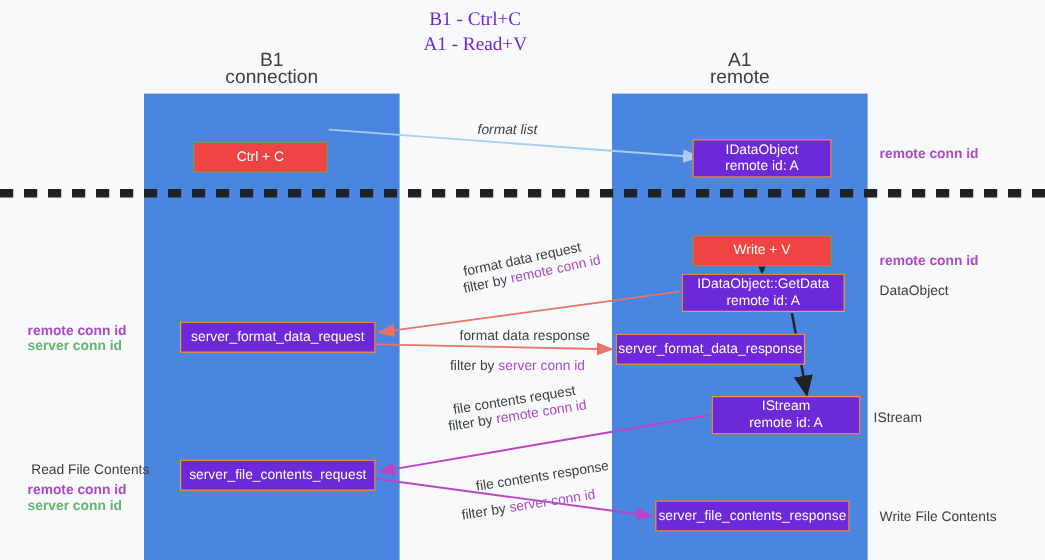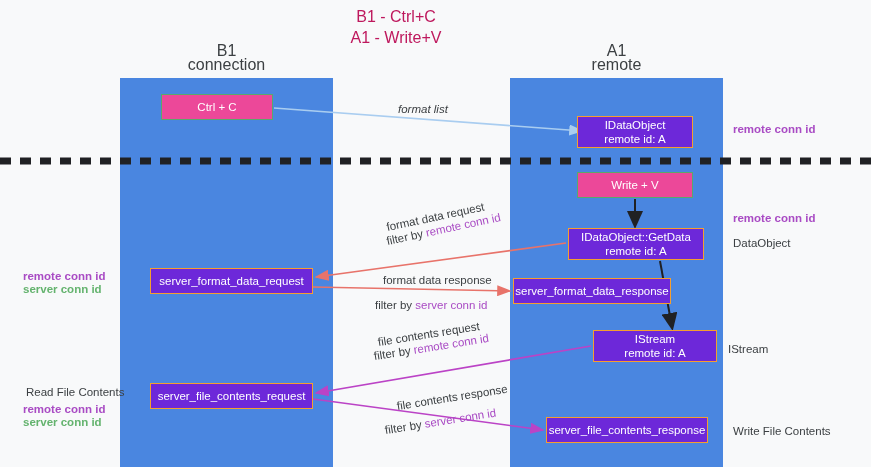--- a/index.html
+++ b/index.html
@@ -31,41 +31,41 @@
     width:213px;
   }
   #head-b1{left:120px;top:44px;}
   #head-a1{left:510px;top:44px;}
   .lane-head .l1{display:block;}
   .lane-head .l2{display:block;}
 
   
   #title{
     position:absolute;left:0;top:6px;width:792px;
-    text-align:center;font-size:16px;line-height:21px;color:#be185d;
+    text-align:center;font-size:16px;line-height:21px;color:#6d28d9;font-family:Liberation Serif, serif;
   }
   #title span{display:block;}
 
   
   .node{
     position:absolute;
     box-sizing:border-box;
     display:flex;
     flex-direction:column;
     align-items:center;
     justify-content:center;
     color:#ffffff;
     font-size:11.5px;
     line-height:14px;
     text-align:center;
     padding:2px 4px;
     z-index:6;
   }
   .node .ln{display:block;white-space:nowrap;}
-  .green{background:#ec4899;border:1px solid #5aa86c;}
+  .green{background:#ef4444;border:1px solid #5aa86c;margin-top:24px;}
   .orange{background:#6d28d9;border:1px solid #f59f2e;}
 
   #n-ctrlc   {left:161px;top:94px;width:112px;height:26px;}
   #n-idataobj{left:577px;top:116px;width:116px;height:32px;}
   #n-ctrlv   {left:577px;top:172px;width:116px;height:26px;}
   #n-getdata {left:568px;top:228px;width:136px;height:32px;}
   #n-sfdreq  {left:150px;top:268px;width:163px;height:26px;}
   #n-sfdresp {left:513px;top:278px;width:158px;height:26px;}
   #n-istream {left:593px;top:330px;width:124px;height:32px;}
   #n-sfcreq  {left:150px;top:383px;width:163px;height:26px;}
@@ -117,21 +117,21 @@
   svg#wires{position:absolute;left:0;top:0;width:871px;height:467px;z-index:4;pointer-events:none;}
   svg#dash{position:absolute;left:0;top:0;width:871px;height:467px;z-index:8;pointer-events:none;}
 </style>
 </head>
 <body>
 
 <div id="stage">
 
   <div id="title">
     <span>B1 - Ctrl+C</span>
-    <span>A1 - Write+V</span>
+    <span>A1 - Read+V</span>
   </div>
 
   <div class="lane-head" id="head-b1">
     <span class="l1">B1</span>
     <span class="l2">connection</span>
   </div>
   <div class="lane-head" id="head-a1">
     <span class="l1">A1</span>
     <span class="l2">remote</span>
   </div>

